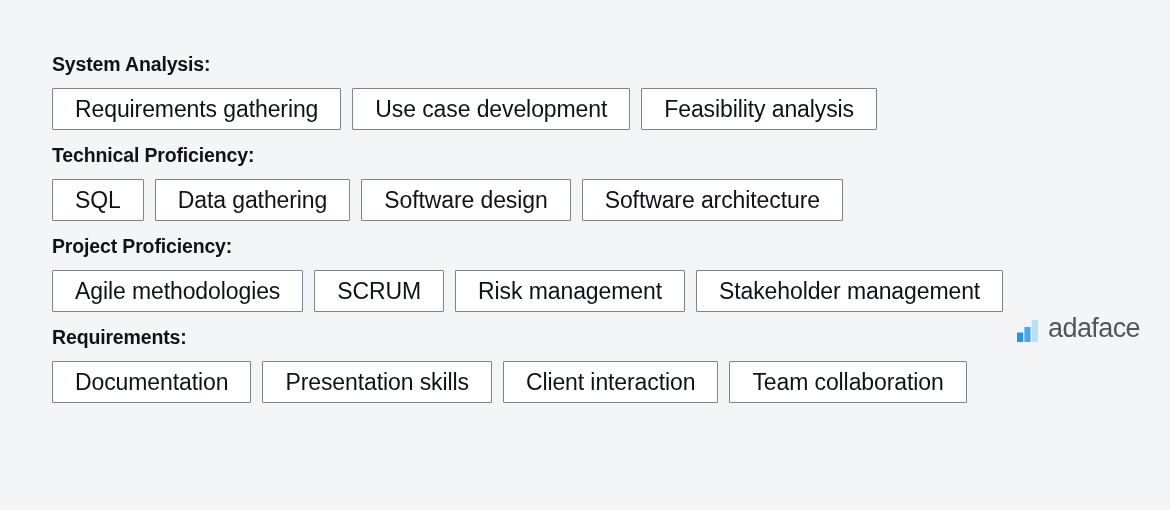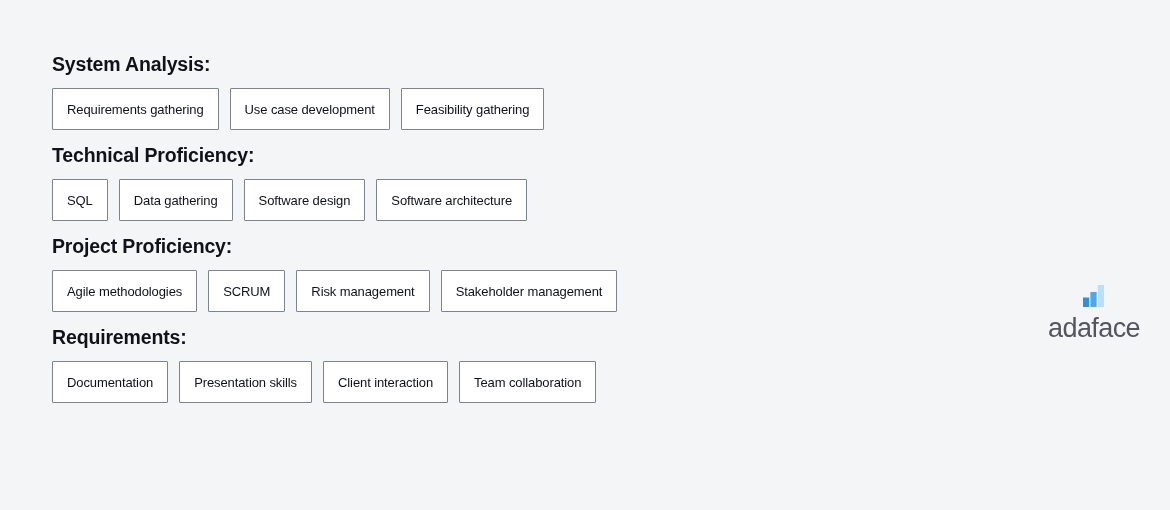--- a/index.html
+++ b/index.html
@@ -54,39 +54,38 @@
     flex-wrap: wrap;
     gap: 11px;
   }
 
   .skill-tag {
     display: inline-flex;
     align-items: center;
     justify-content: center;
     height: 42px;
     box-sizing: border-box;
-    padding: 0 14px;
+    padding: 0 22px;
     background: #ffffff;
     border: 1.6px solid #7d838f;
     border-radius: 1px;
-    font-size: 13px;
+    font-size: 23px;
     line-height: 1;
     letter-spacing: -0.1px;
     color: #10121a;
     white-space: nowrap;
   }
 
   .brand {
     position: absolute;
     right: 30px;
     bottom: 26px;
     display: flex;
-    align-items: center;
+    align-items: flex-end;
     gap: 8px;
-    flex-direction: column;
   }
 
   .brand-mark {
     display: block;
     width: 23px;
     height: 22px;
   }
 
   .brand-name {
     font-size: 27px;
@@ -100,21 +99,21 @@
 
 <div class="canvas">
 
   <div class="skills-wrap">
 
     <div class="skill-group">
       <div class="group-heading">System Analysis:</div>
       <div class="tag-row">
         <span class="skill-tag">Requirements gathering</span>
         <span class="skill-tag">Use case development</span>
-        <span class="skill-tag">Feasibility gathering</span>
+        <span class="skill-tag">Feasibility analysis</span>
       </div>
     </div>
 
     <div class="skill-group">
       <div class="group-heading">Technical Proficiency:</div>
       <div class="tag-row">
         <span class="skill-tag">SQL</span>
         <span class="skill-tag">Data gathering</span>
         <span class="skill-tag">Software design</span>
         <span class="skill-tag">Software architecture</span>

